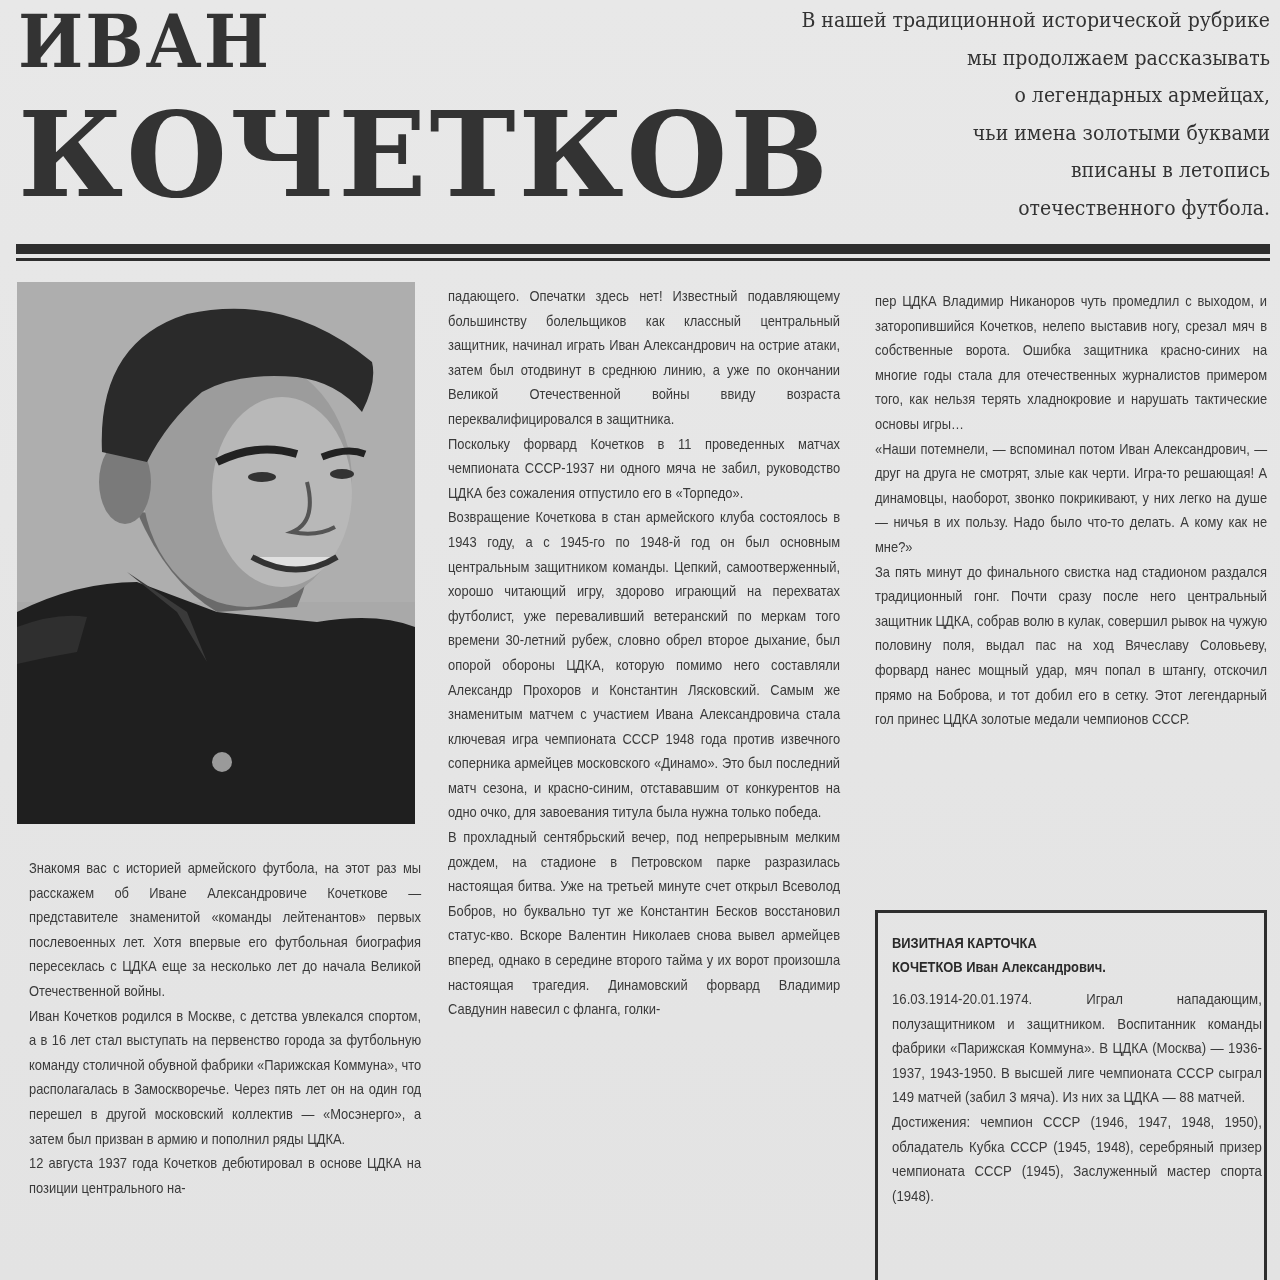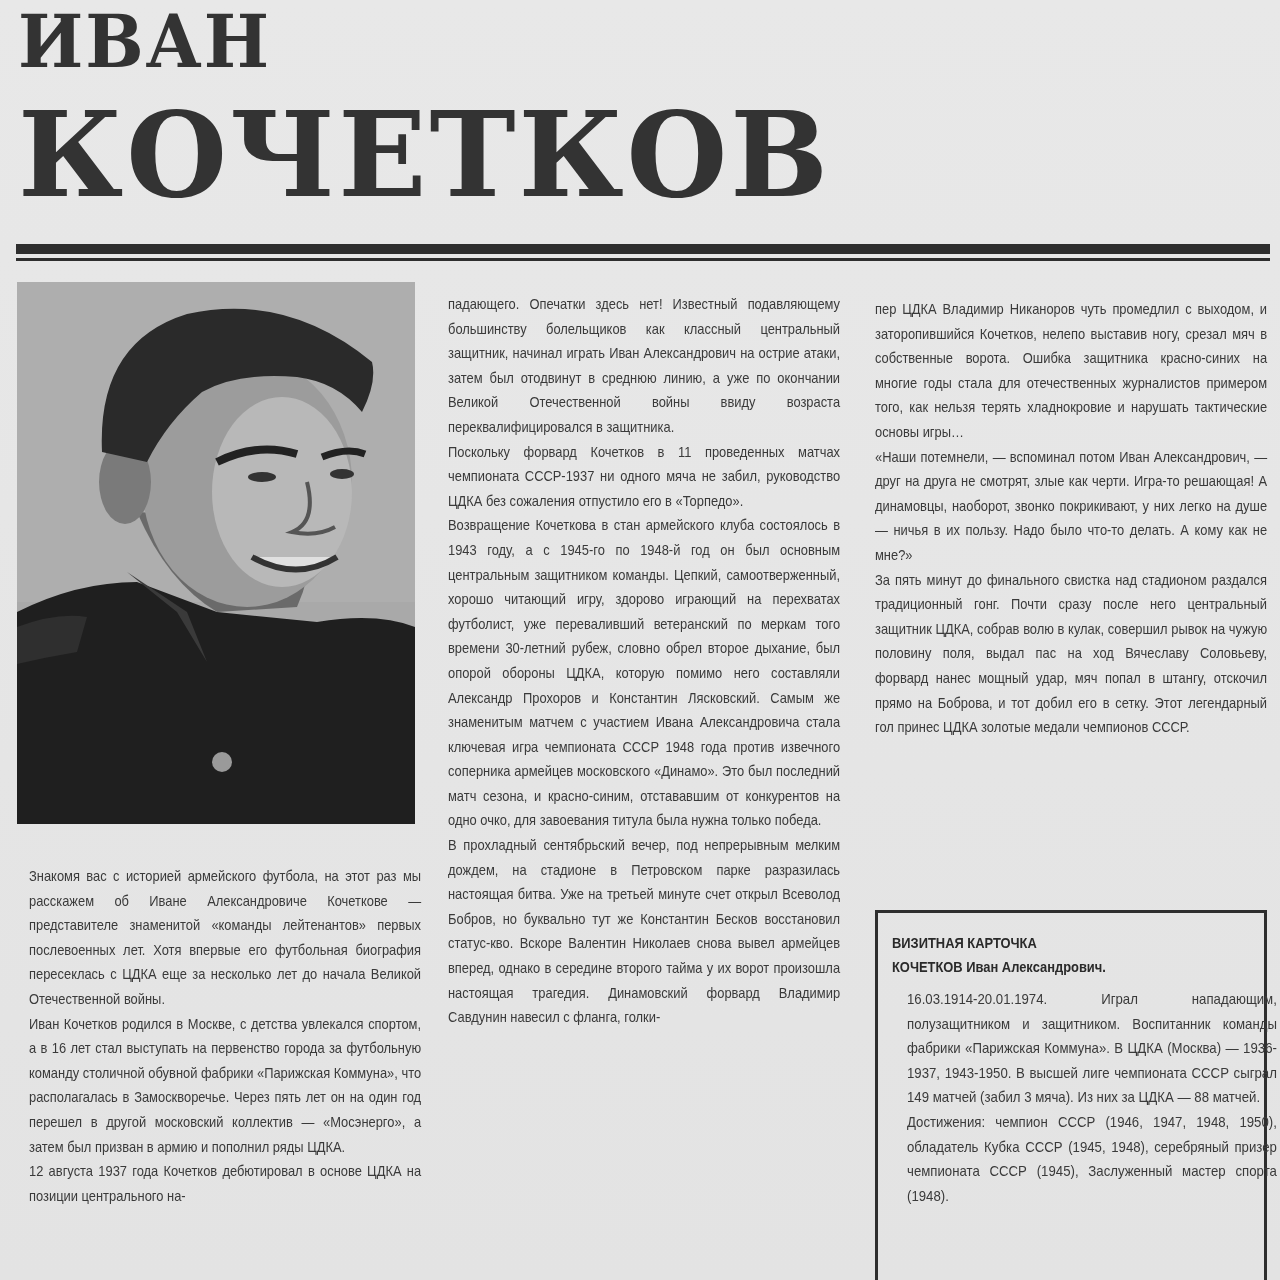--- a/index.html
+++ b/index.html
@@ -90,21 +90,20 @@
       overflow: hidden;
     }
     .photo svg { position: absolute; inset: 0; }
     .col {
       position: absolute;
       font-family: "Liberation Sans", sans-serif;
       font-size: 15px;
       line-height: 24.6px;
       color: #3a3a3a;
       text-align: justify;
-      margin-top: 8px;
     }
     .col p {
       margin: 0;
       transform: scaleX(0.86);
       transform-origin: left top;
       width: 116.3%;
     }
     .col1 { left: 29px; top: 856px; width: 392px; }
     .col2 { left: 448px; top: 284px; width: 392px; }
     .col3 { left: 875px; top: 289px; width: 392px; }
@@ -125,21 +124,21 @@
       font-weight: bold;
       font-size: 15px;
       line-height: 24px;
       color: #2a2a2a;
       transform: scaleX(0.86);
       transform-origin: left top;
       white-space: nowrap;
     }
     .card .body {
       position: absolute;
-      left: 29px;
+      left: 14px;
       top: 74px;
       width: 370px;
       font-family: "Liberation Sans", sans-serif;
       font-size: 15px;
       line-height: 24.6px;
       color: #3a3a3a;
       text-align: justify;
     }
     .card .body p {
       margin: 0;
@@ -151,20 +150,28 @@
 </head>
 <body>
 
 <div class="page">
 
   <div class="headline">
     <div class="first">ИВАН</div>
     <div class="last">КОЧЕТКОВ</div>
   </div>
 
+  <div class="intro">
+    <div>В нашей традиционной исторической рубрике</div>
+    <div>мы продолжаем рассказывать</div>
+    <div>о легендарных армейцах,</div>
+    <div>чьи имена золотыми буквами</div>
+    <div>вписаны в летопись</div>
+    <div>отечественного футбола.</div>
+  </div>
 
   <div class="rule-thick"></div>
   <div class="rule-thin"></div>
 
   <div class="photo">
     <svg width="398" height="542" viewBox="0 0 398 542">
       <rect x="0" y="0" width="398" height="542" fill="#a9a9a9"></rect>
 
       <rect x="0" y="0" width="398" height="320" fill="#b3b3b3" opacity="0.6"></rect>
 

